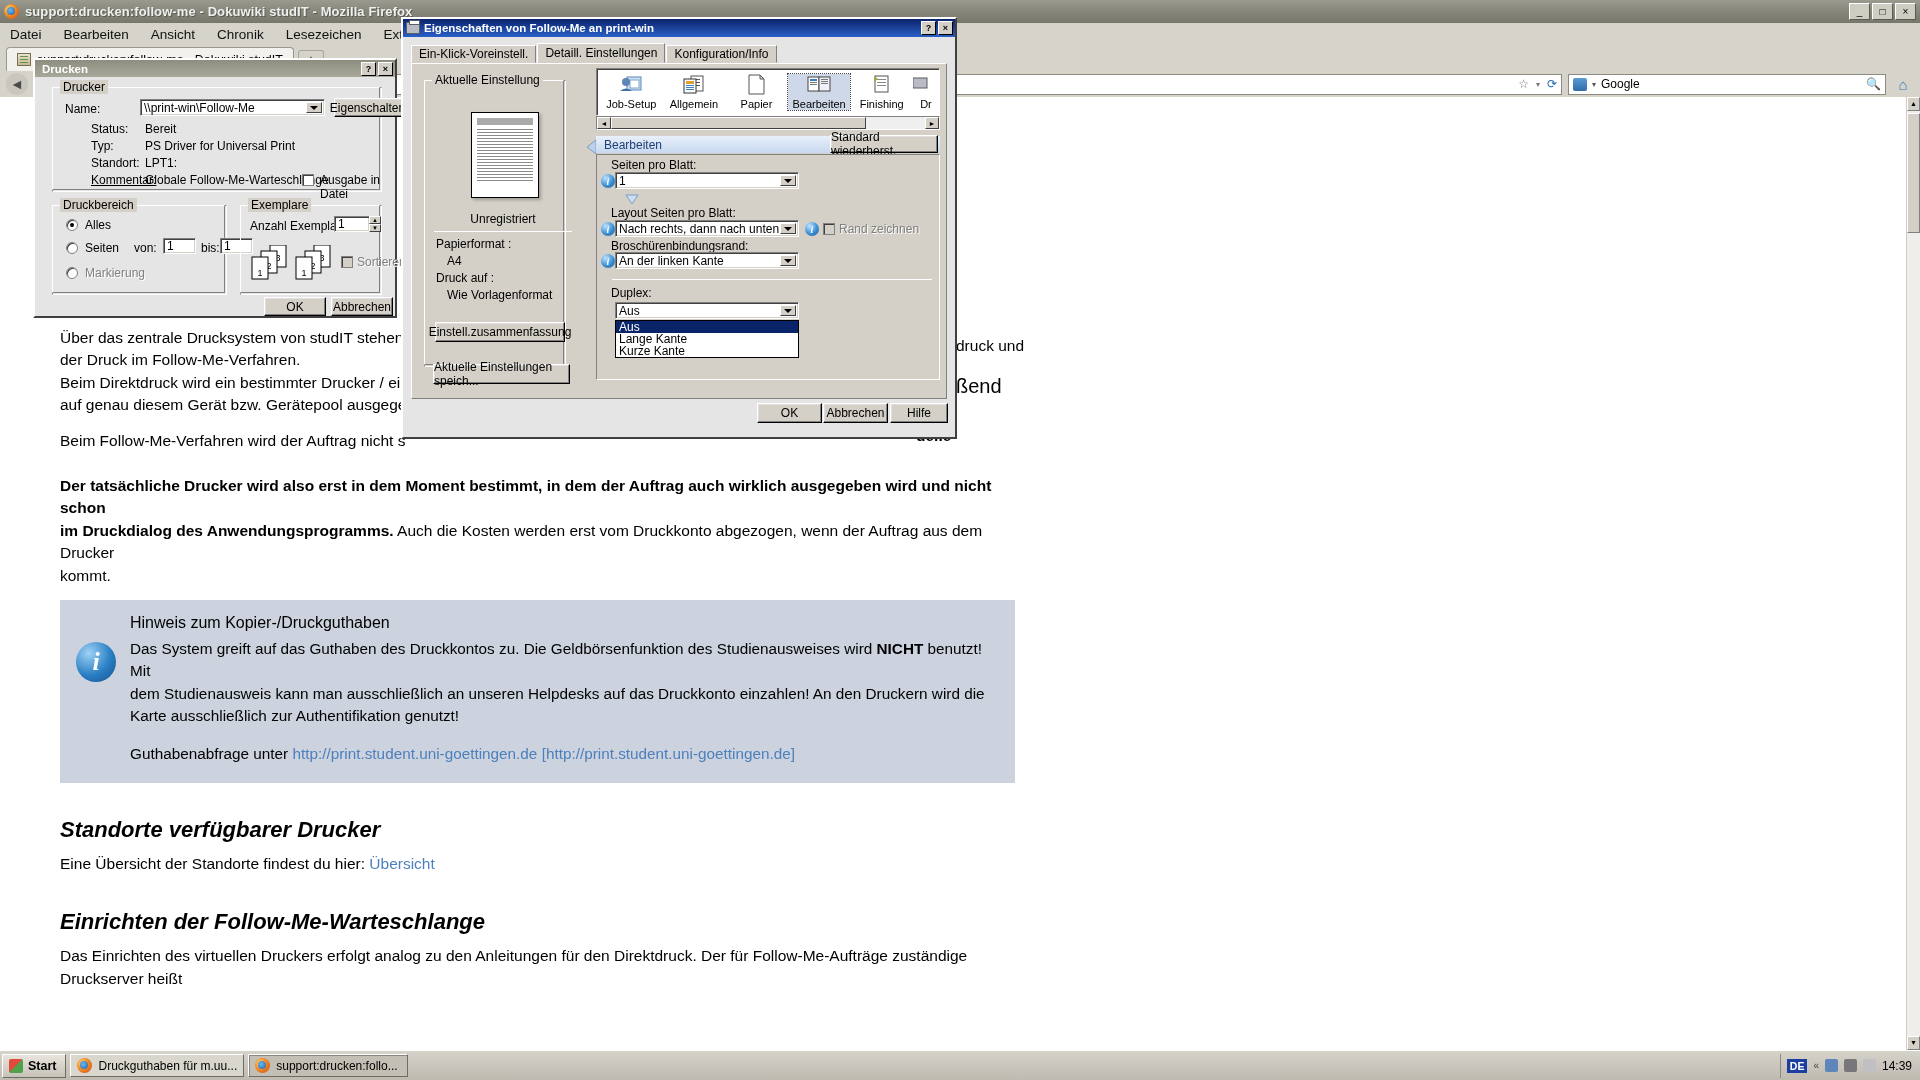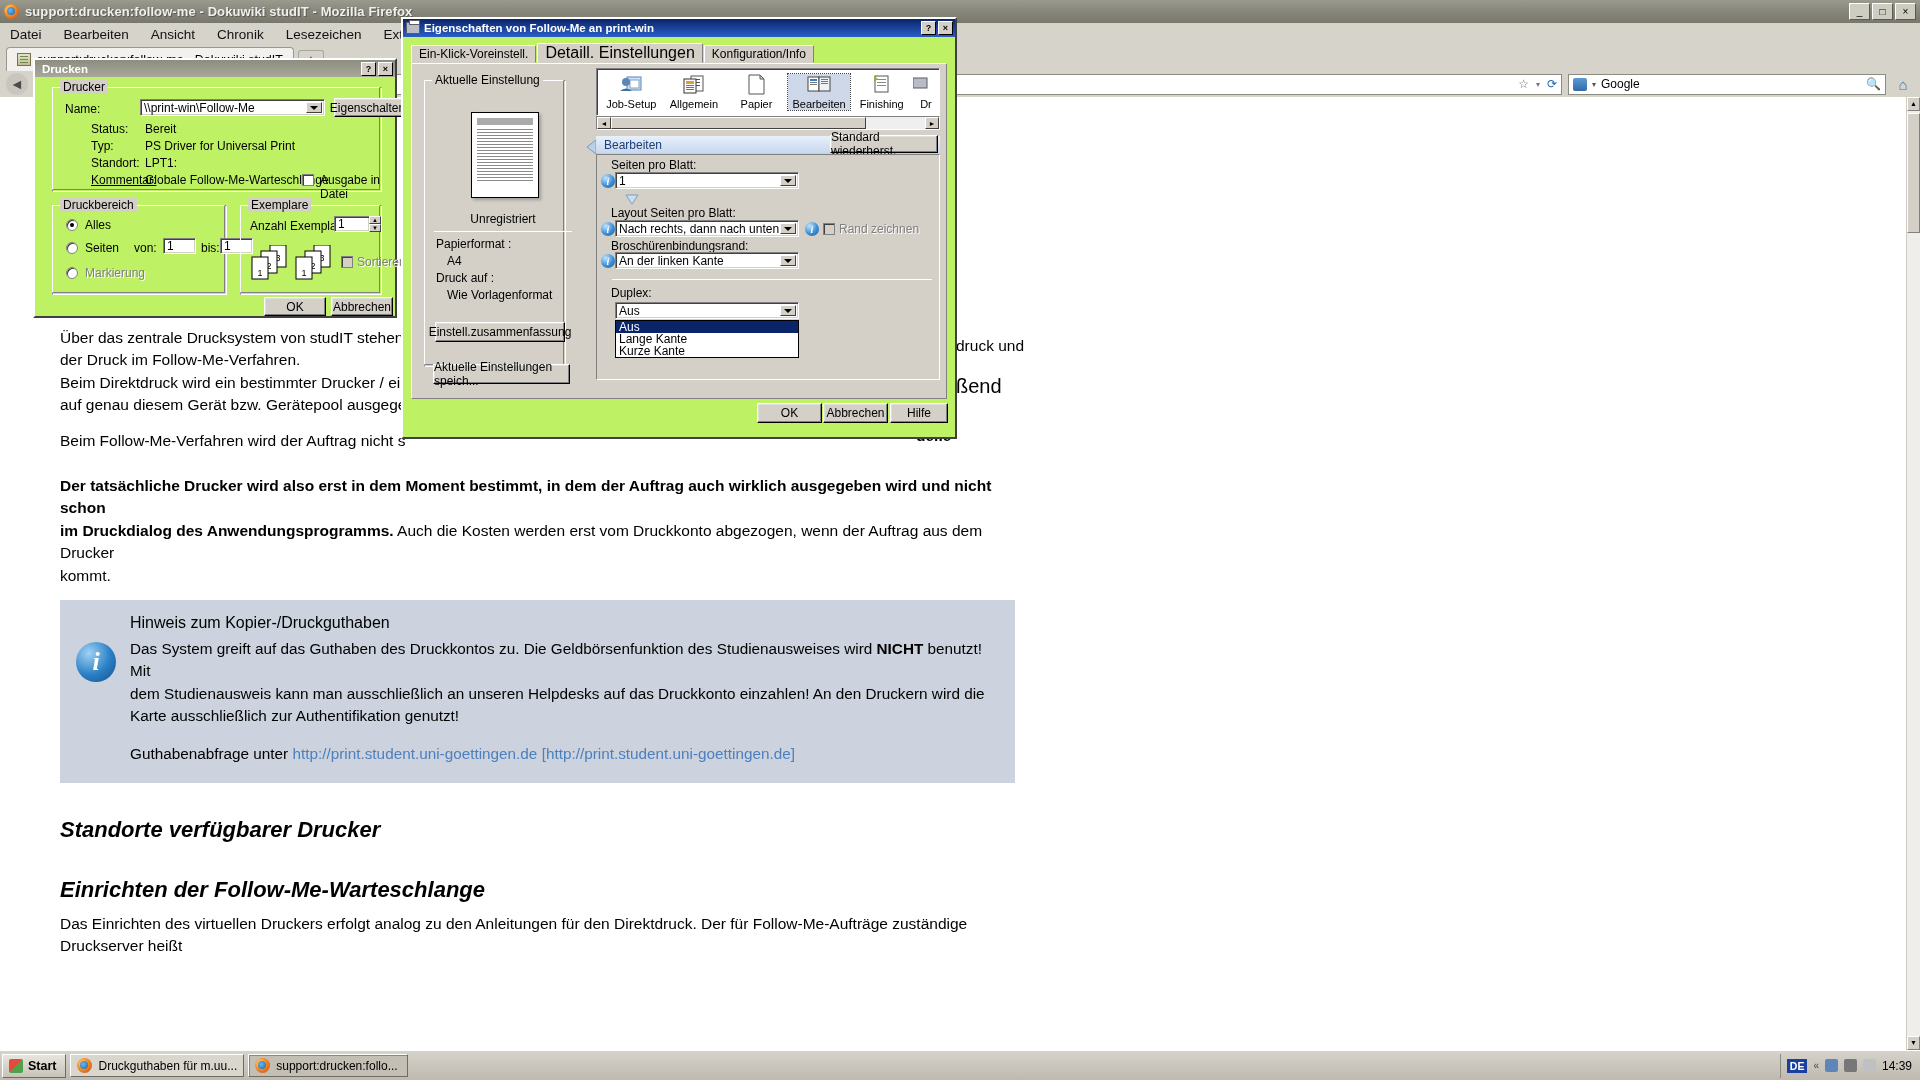--- a/index.html
+++ b/index.html
@@ -64,21 +64,21 @@
     font-family:"Liberation Serif",serif;
   }
   .note-body { flex:1; }
   .note-title { font-size:16px; color:#000; margin-bottom:6px; }
   .note-text { font-size:15.3px; line-height:1.45; color:#000; }
   .h2 { font-size:22px; font-style:italic; font-weight:bold; margin:34px 0 10px 0; }
   .link { color:#4d7fbc; }
   a.link { text-decoration:none; }
 
   
-  .dlg { position:absolute; background:#bef264; border:2px solid; border-color:#ffffff #404040 #404040 #ffffff; }
+  .dlg { position:absolute; background:#e5e5e5; border:2px solid; border-color:#ffffff #404040 #404040 #ffffff; }
   .tbar { height:18px; display:flex; align-items:center; padding:0 2px 0 3px; }
   .tbar-active { background:linear-gradient(180deg,#0a246a,#2a5fc8); }
   .tbar-gray { background:linear-gradient(180deg,#8d8d80,#a7a79a); }
   .tbar-title { color:#fff; font-weight:bold; font-size:11.5px; margin-left:4px; }
   .tbar-btns { margin-left:auto; display:flex; gap:2px; }
   .tbtn {
     width:15px;height:14px;background:#d4d0c8;
     border:1px solid; border-color:#fff #000 #000 #fff;
     font-size:9px;line-height:12px;text-align:center;color:#000;font-weight:bold;
   }
@@ -115,21 +115,21 @@
 
   
   #drucken { left:33px; top:58px; width:364px; height:260px; }
   #drucken .tbar { height:17px; }
 
   
   #props { left:401px; top:17px; width:556px; height:422px; }
   .tabs { display:flex; align-items:flex-end; height:20px; margin:6px 0 0 8px;}
   .tab { height:18px; background:#d4d0c8; border:1px solid; border-color:#fff #808080 #d4d0c8 #fff;
      padding:0 7px; font-size:12px; display:flex;align-items:center; margin-right:1px; color:#000;}
-  .tab.active { height:20px; background:#d4d0c8; border-bottom-color:#d4d0c8; z-index:3; position:relative; font-size:16px;}
+  .tab.active { height:20px; background:#d4d0c8; border-bottom-color:#d4d0c8; z-index:3; position:relative; font-size:12px;}
   .tabpanel { position:absolute; left:8px; top:44px; right:8px; bottom:38px; background:#d4d0c8;
      border:1px solid; border-color:#fff #808080 #808080 #fff; }
 
   .prev-page {
     background:#fff;border:1px solid #000; width:68px;height:86px; position:relative; overflow:hidden;
     box-shadow:2px 2px 3px rgba(0,0,0,0.25);
   }
   .prev-page .band{height:7px;background:#aaa;margin:5px 5px 4px 5px;}
   .prev-page .ln{height:1px;background:#8a8a8a;margin:2px 5px;}
 
@@ -263,20 +263,23 @@
               <span>Das System greift auf das Guthaben des Druckkontos zu. Die Geldbörsenfunktion des Studienausweises wird </span><b>NICHT</b><span> benutzt! Mit</span><br>
               <span>dem Studienausweis kann man ausschließlich an unseren Helpdesks auf das Druckkonto einzahlen! An den Druckern wird die</span><br>
               <span>Karte ausschließlich zur Authentifikation genutzt!</span>
               <div style="height:16px;"></div>
               <span>Guthabenabfrage unter </span><a class="link" href="#">http://print.student.uni-goettingen.de</a><span class="link"> [http://print.student.uni-goettingen.de]</span>
             </div>
           </div>
         </div>
 
         <div class="h2">Standorte verfügbarer Drucker</div>
+        <p class="doc-p">
+          <span>Eine Übersicht der Standorte findest du hier: </span><a class="link" href="#">Übersicht</a>
+        </p>
 
         <div class="h2">Einrichten der Follow-Me-Warteschlange</div>
         <p class="doc-p">
           <span>Das Einrichten des virtuellen Druckers erfolgt analog zu den Anleitungen für den Direktdruck. Der für Follow-Me-Aufträge zuständige</span><br>
           <span>Druckserver heißt</span>
         </p>
       </div>
     </div>
 
     <div style="position:absolute;left:956px;top:240px;font-size:15.5px;">druck und</div>

